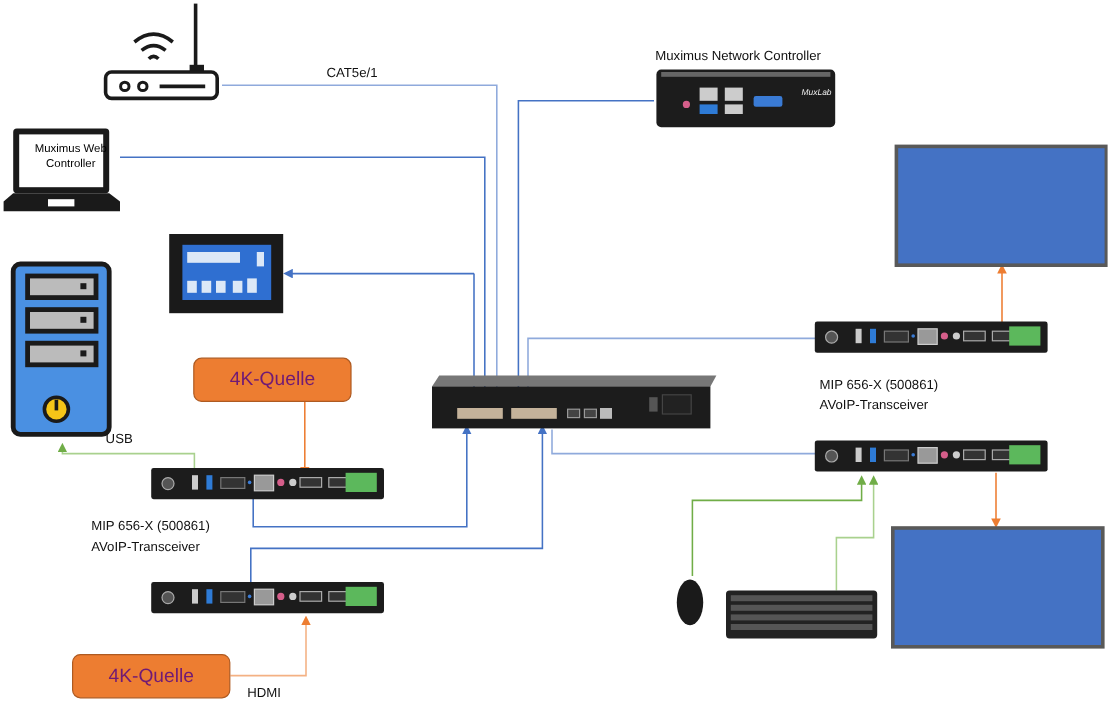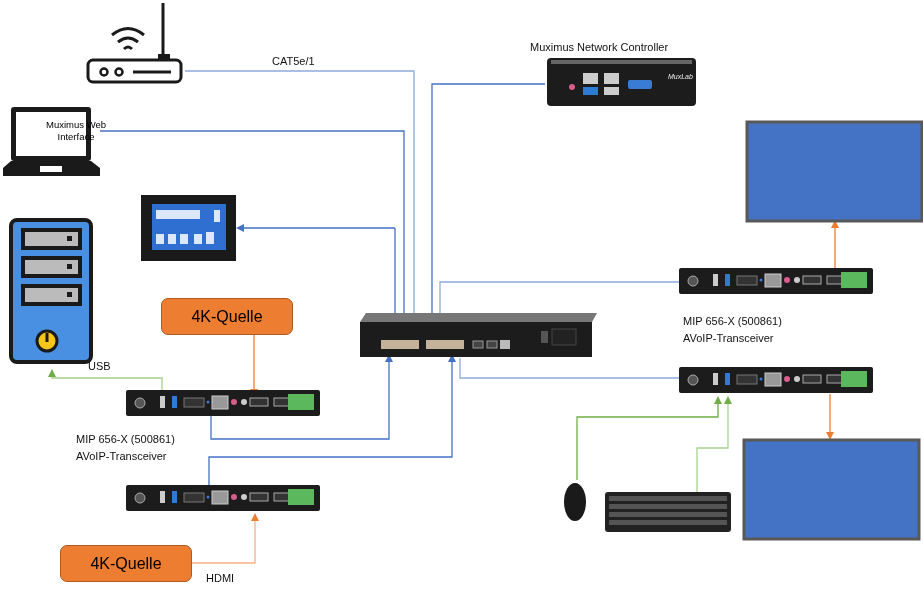--- a/index.html
+++ b/index.html
@@ -1,19 +1,19 @@
 <!DOCTYPE html>
 <html><head>
 <meta charset="utf-8">
 <style>
   html,body{margin:0;padding:0;background:#fff;}
   body{width:923px;height:591px;position:relative;overflow:hidden;font-family:"Liberation Sans","DejaVu Sans",sans-serif;}
   svg{position:absolute;left:0;top:0;}
   .lbl{position:absolute;font-size:11px;color:#111;white-space:nowrap;line-height:14px;}
-  .src{position:absolute;background:#ed7d31;border:1px solid #ae5a21;border-radius:7px;color:#000000;font-size:16px;display:flex;align-items:center;justify-content:center;}
+  .src{position:absolute;background:#ed7d31;border:1px solid #ae5a21;border-radius:7px;color:#701a75;font-size:16px;display:flex;align-items:center;justify-content:center;}
   .laptop-text{position:absolute;font-size:9.5px;text-align:center;line-height:12px;color:#000;}
 </style>
 </head>
 <body>
 
 <svg width="923" height="591" viewBox="0 0 923 591">
   <defs>
     <marker id="ab" markerWidth="8" markerHeight="8" refX="4" refY="4" orient="auto" markerUnits="userSpaceOnUse">
         <path d="M0,0 L8,4 L0,8 z" fill="#4472c4"></path>
       </marker>
@@ -146,24 +146,24 @@
     <g fill="#555">
       <rect x="609" y="496" width="118" height="5"></rect>
       <rect x="609" y="504" width="118" height="5"></rect>
       <rect x="609" y="512" width="118" height="5"></rect>
       <rect x="609" y="520" width="118" height="5"></rect>
     </g>
   </g>
 </svg>
 
 <div class="lbl" style="left:272px;top:54px;">CAT5e/1</div>
-<div class="lbl" style="left:530px;top:40px;">Muximus Network  Controller</div>
-<div class="laptop-text" style="left:16px;top:119px;width:86px;padding-left:17px;">
+<div class="lbl" style="left:546px;top:40px;">Muximus Network  Controller</div>
+<div class="laptop-text" style="left:16px;top:119px;width:86px;">
   <div>Muximus Web</div>
-  <div>Interface</div>
+  <div>Controller</div>
 </div>
 <div class="lbl" style="left:88px;top:359px;">USB</div>
 <div class="lbl" style="left:206px;top:571px;text-align:center;">HDMI</div>
 <div class="lbl" style="left:76px;top:432px;">MIP 656-X (500861)</div>
 <div class="lbl" style="left:76px;top:449px;">AVoIP-Transceiver</div>
 <div class="lbl" style="left:683px;top:314px;">MIP 656-X (500861)</div>
 <div class="lbl" style="left:683px;top:331px;">AVoIP-Transceiver</div>
 
 <div class="src" style="left:161px;top:298px;width:130px;height:35px;">4K-Quelle</div>
 <div class="src" style="left:60px;top:545px;width:130px;height:35px;">4K-Quelle</div>

